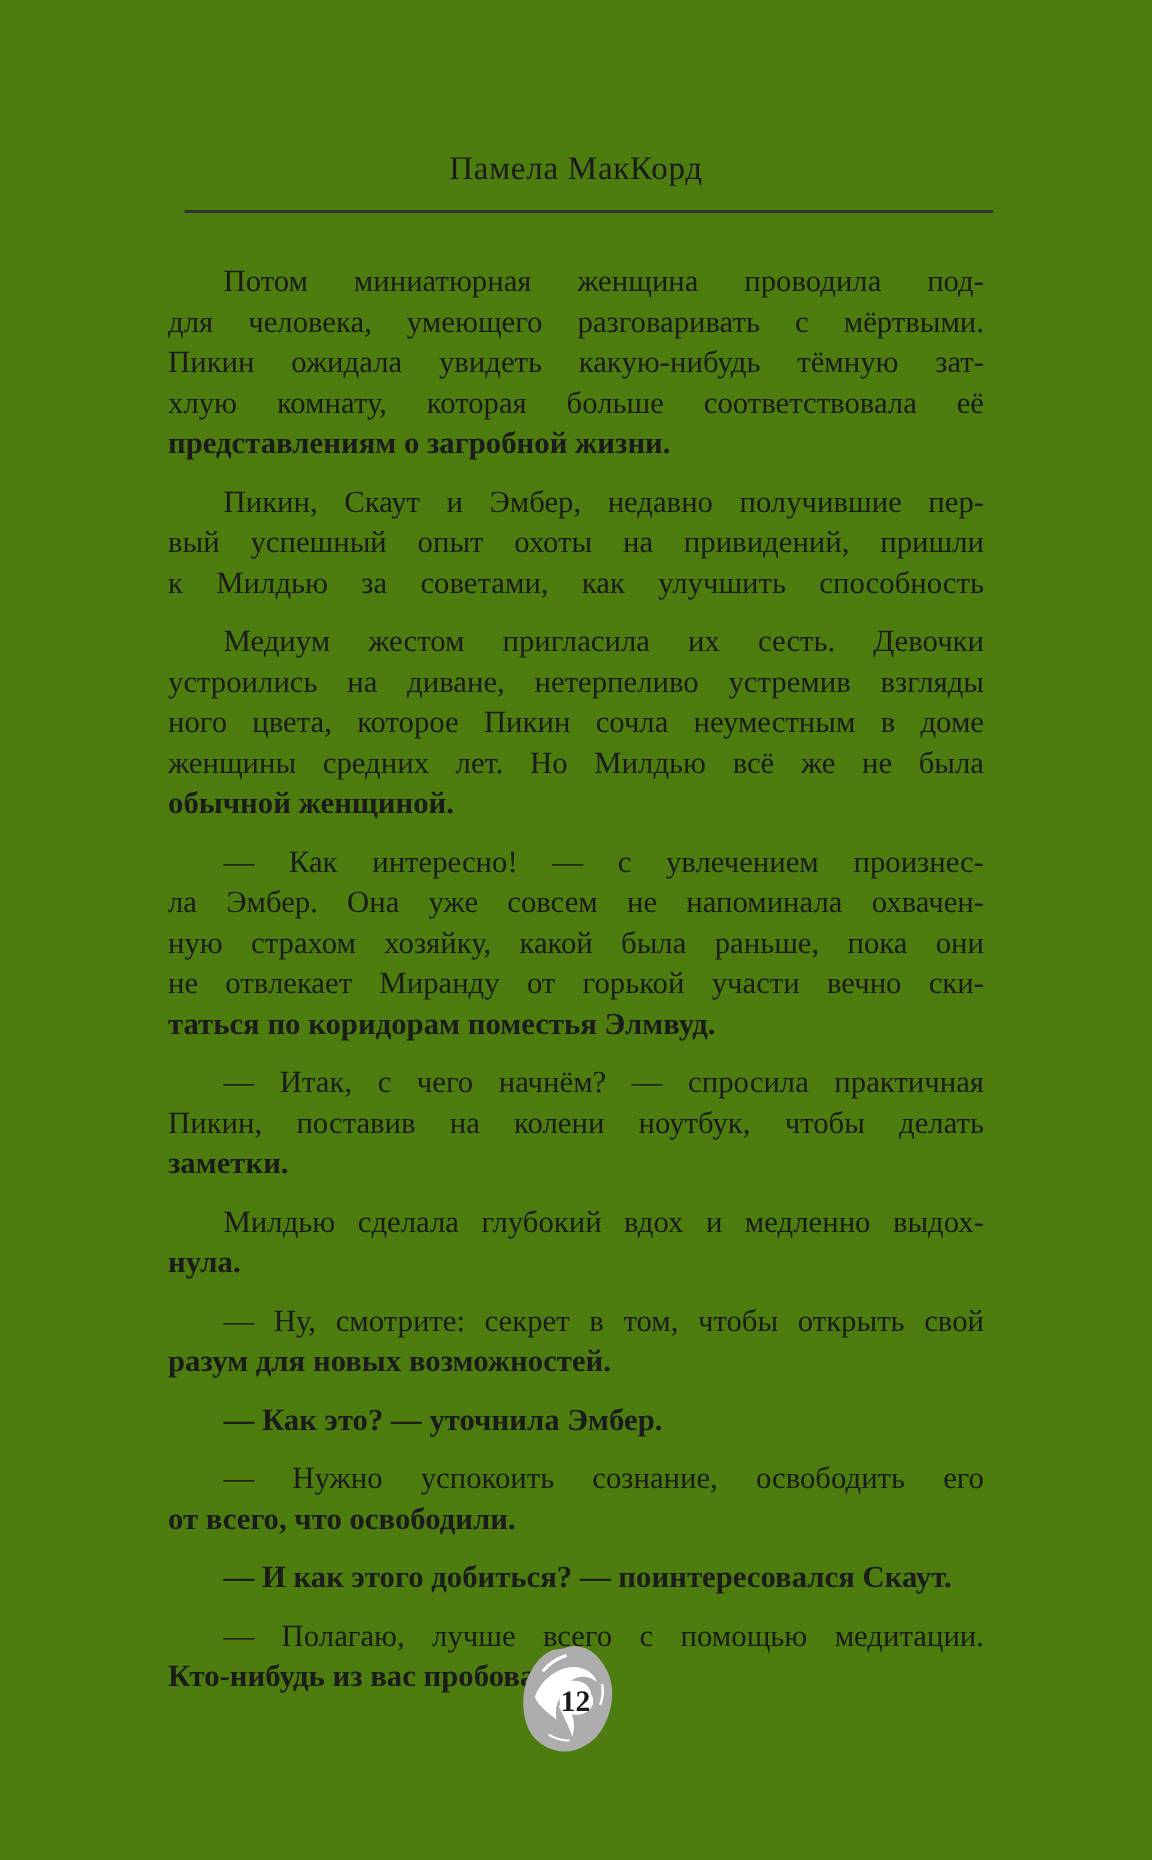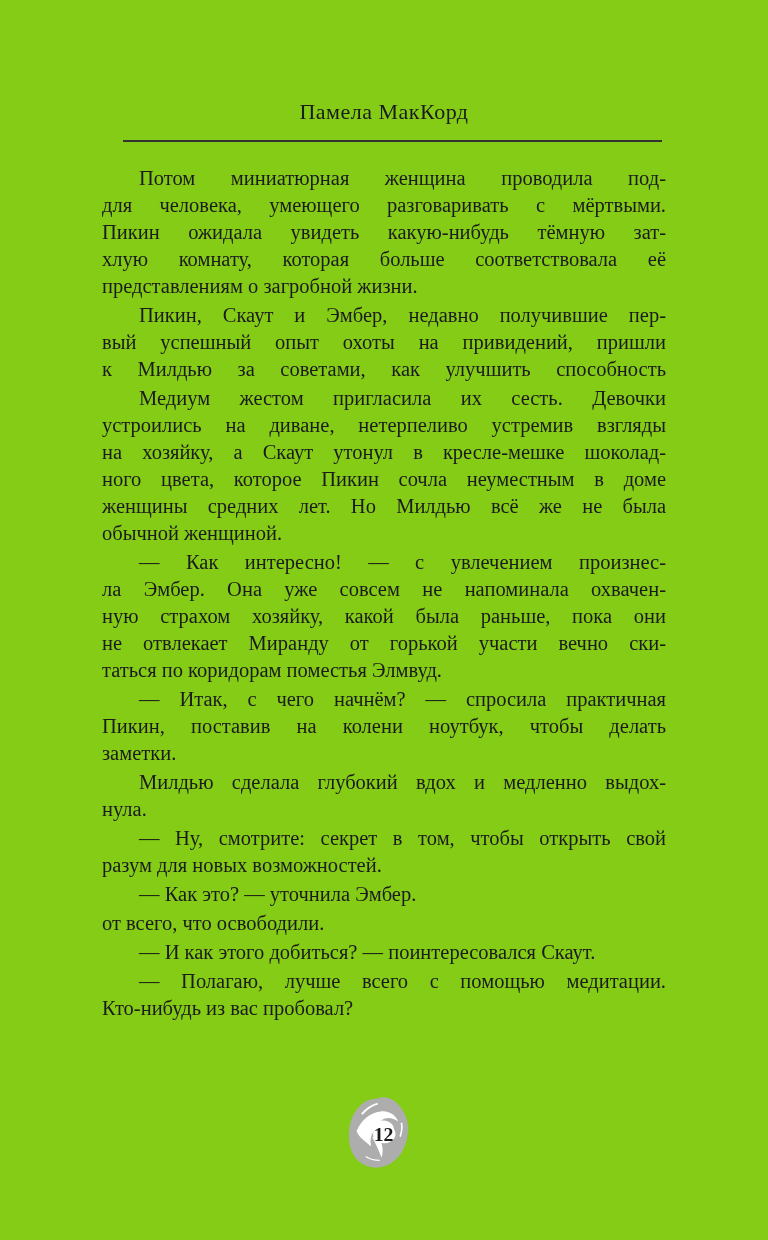--- a/index.html
+++ b/index.html
@@ -1,21 +1,21 @@
 <!DOCTYPE html>
 <html lang="ru"><head>
 <meta charset="utf-8">
 <style>
   html, body { margin: 0; padding: 0; background: #e8e8e8; }
   .page {
     position: relative;
     width: 768px;
     height: 1240px;
     margin: 0 auto;
-    background: #84cc16;
+    background: #4d7c0f;
     font-family: "Liberation Serif", "DejaVu Serif", serif;
     color: #1b1b1b;
     overflow: hidden;
   }
   .running-head {
     position: absolute;
     top: 99px;
     left: 100px;
     width: 568px;
     text-align: center;
@@ -32,30 +32,31 @@
     background: #333333;
   }
   .text-block {
     position: absolute;
     top: 163px;
     left: 100px;
     width: 568px;
     font-size: 20.5px;
     line-height: 27px;
   }
-  .para { margin: 2px; }
+  .para { margin: 12px; }
   .line {
     text-align: justify;
     text-align-last: justify;
     overflow: hidden;
     white-space: nowrap;
   }
   .line.last {
     text-align: center;
     text-align-last: left;
+    font-weight: bold;
   }
   .line.indent { text-indent: 37px; }
   .ornament-wrap {
     position: absolute;
     left: 346px;
     top: 1093px;
     width: 66px;
     height: 82px;
   }
   .ornament-wrap svg { display: block; width: 100%; height: 100%; }
@@ -84,21 +85,20 @@
         <div class="line last">представлениям о загробной жизни.</div>
       </div>
       <div class="para">
         <div class="line indent">Пикин, Скаут и Эмбер, недавно получившие пер-</div>
         <div class="line">вый успешный опыт охоты на привидений, пришли</div>
         <div class="line">к Милдью за советами, как улучшить способность</div>
       </div>
       <div class="para">
         <div class="line indent">Медиум жестом пригласила их сесть. Девочки</div>
         <div class="line">устроились на диване, нетерпеливо устремив взгляды</div>
-        <div class="line">на хозяйку, а Скаут утонул в кресле-мешке шоколад-</div>
         <div class="line">ного цвета, которое Пикин сочла неуместным в доме</div>
         <div class="line">женщины средних лет. Но Милдью всё же не была</div>
         <div class="line last">обычной женщиной.</div>
       </div>
       <div class="para">
         <div class="line indent">— Как интересно! — с увлечением произнес-</div>
         <div class="line">ла Эмбер. Она уже совсем не напоминала охвачен-</div>
         <div class="line">ную страхом хозяйку, какой была раньше, пока они</div>
         <div class="line">не отвлекает Миранду от горькой участи вечно ски-</div>
         <div class="line last">таться по коридорам поместья Элмвуд.</div>
@@ -113,20 +113,21 @@
         <div class="line last">нула.</div>
       </div>
       <div class="para">
         <div class="line indent">— Ну, смотрите: секрет в том, чтобы открыть свой</div>
         <div class="line last">разум для новых возможностей.</div>
       </div>
       <div class="para">
         <div class="line indent last">— Как это? — уточнила Эмбер.</div>
       </div>
       <div class="para">
+        <div class="line indent">— Нужно успокоить сознание, освободить его</div>
         <div class="line last">от всего, что освободили.</div>
       </div>
       <div class="para">
         <div class="line indent last">— И как этого добиться? — поинтересовался Скаут.</div>
       </div>
       <div class="para">
         <div class="line indent">— Полагаю, лучше всего с помощью медитации.</div>
         <div class="line last">Кто-нибудь из вас пробовал?</div>
       </div>
     </div>

